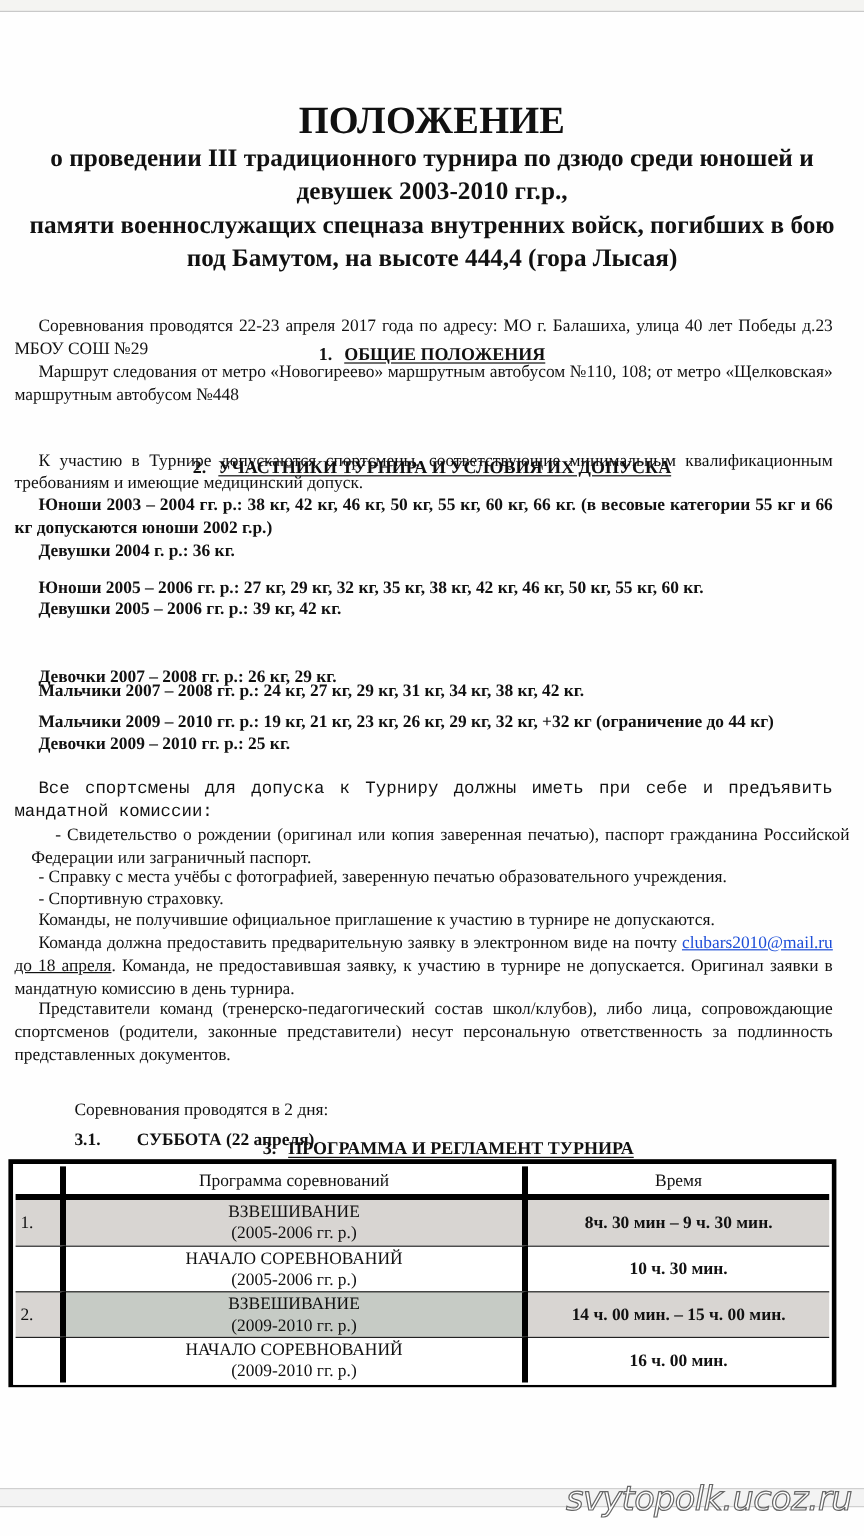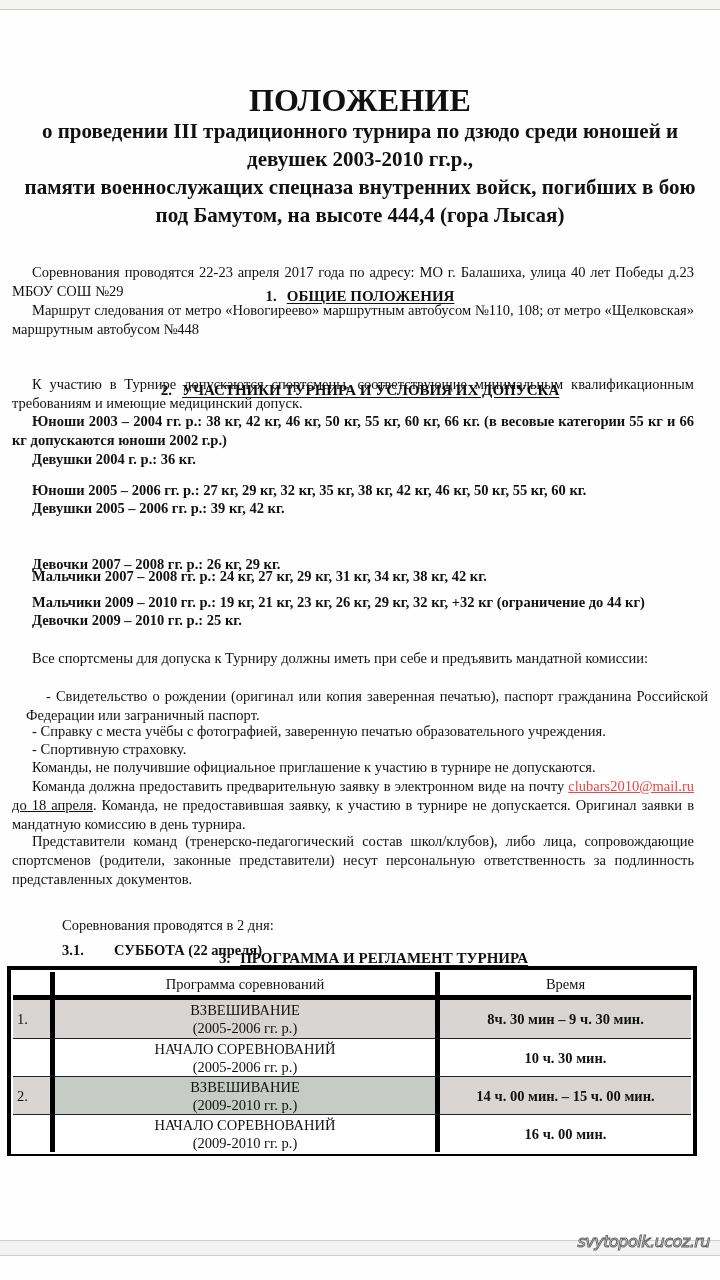--- a/index.html
+++ b/index.html
@@ -14,39 +14,39 @@
   .subtitle { position: absolute; top: 117px; left: -20px; width: 760px; text-align: center; font-weight: bold; font-size: 21px; line-height: 28px; }
 
   .sec-head { position: absolute; left: 0; width: 720px; text-align: center; font-weight: bold; font-size: 15px; margin-top: 45px; }
   .sec-head .num { display: inline-block; margin-right: 10px; }
   .sec-head .txt { text-decoration: underline; text-underline-offset: 2px; }
 
   .p { position: absolute; left: 12px; width: 682px; font-size: 14.5px; line-height: 19px; text-align: justify; text-align-last: left; }
   .indent { text-indent: 20px; }
   .bold { font-weight: bold; }
 
-  .email { color: #ef4444; text-decoration: underline; }
+  .email { color: #1d4ed8; text-decoration: underline; }
   .underl { text-decoration: underline; }
 
   .schedule { position: absolute; left: 7px; top: 966px; width: 690px; height: 190px; background: #000; padding: 4px; }
   .schedule table { width: 100%; height: 100%; border-collapse: separate; border-spacing: 0; background: #fff; border: 2px solid #fff; }
   .schedule td, .schedule th { font-size: 14.5px; text-align: center; vertical-align: middle; line-height: 18px; }
   .schedule th { font-weight: normal; height: 28px; border-bottom: 5px solid #000; }
   .c-num { width: 42px; text-align: left !important; padding-left: 4px; border-right: 5px solid #000; }
   .c-prog { width: 385px; border-right: 5px solid #000; }
   .c-time { font-weight: bold; }
   .row td { border-top: 1px solid #222; height: 38px; }
   .row.first td { border-top: none; }
   .prog { font-weight: normal; margin-top: 40px; }
   .prog span { display: block; }
   .shade-a { background: #d8d5d2; }
   .shade-b { background: #c6cbc5; }
 
   .bottombar { position: absolute; left: 0; top: 1240px; width: 720px; height: 16px; background: #f3f3f3; border-top: 1px solid #d0d0d0; border-bottom: 1px solid #d0d0d0; }
-  .watermark { position: absolute; right: 10px; top: 1232px; font-family: "DejaVu Sans", sans-serif; font-style: italic; font-size: 16px; color: #fff; -webkit-text-stroke: 1px #666; letter-spacing: -0.5px; }
+  .watermark { position: absolute; right: 10px; top: 1232px; font-family: "DejaVu Sans", sans-serif; font-style: italic; font-size: 28px; color: #fff; -webkit-text-stroke: 1px #666; letter-spacing: -0.5px; }
 </style>
 </head>
 <body>
 
 <div class="topbar"></div>
 
 <div class="doc">
 
   <div class="title">ПОЛОЖЕНИЕ</div>
   <div class="subtitle">
@@ -68,21 +68,21 @@
   <div class="p indent" style="top:375px;">К участию в Турнире допускаются спортсмены, соответствующие минимальным квалификационным требованиям и имеющие медицинский допуск.</div>
   <div class="p indent bold" style="top:412px;">Юноши 2003 – 2004 гг. р.: 38 кг, 42 кг, 46 кг, 50 кг, 55 кг, 60 кг, 66 кг. (в весовые категории 55 кг и 66 кг допускаются юноши 2002 г.р.)</div>
   <div class="p indent bold" style="top:450px;">Девушки 2004 г. р.: 36 кг.</div>
   <div class="p indent bold" style="top:481px;">Юноши 2005 – 2006 гг. р.: 27 кг, 29 кг, 32 кг, 35 кг, 38 кг, 42 кг, 46 кг, 50 кг, 55 кг, 60 кг.</div>
   <div class="p indent bold" style="top:499px;">Девушки 2005 – 2006 гг. р.: 39 кг, 42 кг.</div>
   <div class="p indent bold" style="top:537px;margin-top:30px;">Мальчики 2007 – 2008 гг. р.: 24 кг, 27 кг, 29 кг, 31 кг, 34 кг, 38 кг, 42 кг.</div>
   <div class="p indent bold" style="top:555px;">Девочки 2007 – 2008 гг. р.: 26 кг, 29 кг.</div>
   <div class="p indent bold" style="top:593px;">Мальчики 2009 – 2010 гг. р.: 19 кг, 21 кг, 23 кг, 26 кг, 29 кг, 32 кг, +32 кг (ограничение до 44 кг)</div>
   <div class="p indent bold" style="top:611px;">Девочки 2009 – 2010 гг. р.: 25 кг.</div>
 
-  <div class="p indent" style="top:649px;">Все спортсмены для допуска к Турниру должны иметь при себе и предъявить мандатной комиссии:</div>
+  <div class="p indent" style="top:649px;font-family:Liberation Mono, monospace;">Все спортсмены для допуска к Турниру должны иметь при себе и предъявить мандатной комиссии:</div>
   <div class="p indent" style="top:687px;margin-left:14px;">- Свидетельство о рождении (оригинал или копия заверенная печатью), паспорт гражданина Российской Федерации или заграничный паспорт.</div>
   <div class="p indent" style="top:722px;">- Справку с места учёбы с фотографией, заверенную печатью образовательного учреждения.</div>
   <div class="p indent" style="top:740px;">- Спортивную страховку.</div>
   <div class="p indent" style="top:758px;">Команды, не получившие официальное приглашение к участию в турнире не допускаются.</div>
   <div class="p indent" style="top:777px;">
     <span>Команда должна предоставить предварительную заявку в электронном виде на почту</span>
     <span class="email">clubars2010@mail.ru</span>
     <span class="underl">до 18 апреля</span><span>. Команда, не предоставившая заявку, к участию в турнире не допускается. Оригинал заявки в мандатную комиссию в день турнира.</span>
   </div>
   <div class="p indent" style="top:832px;">Представители команд (тренерско-педагогический состав школ/клубов), либо лица, сопровождающие спортсменов (родители, законные представители) несут персональную ответственность за подлинность представленных документов.</div>

